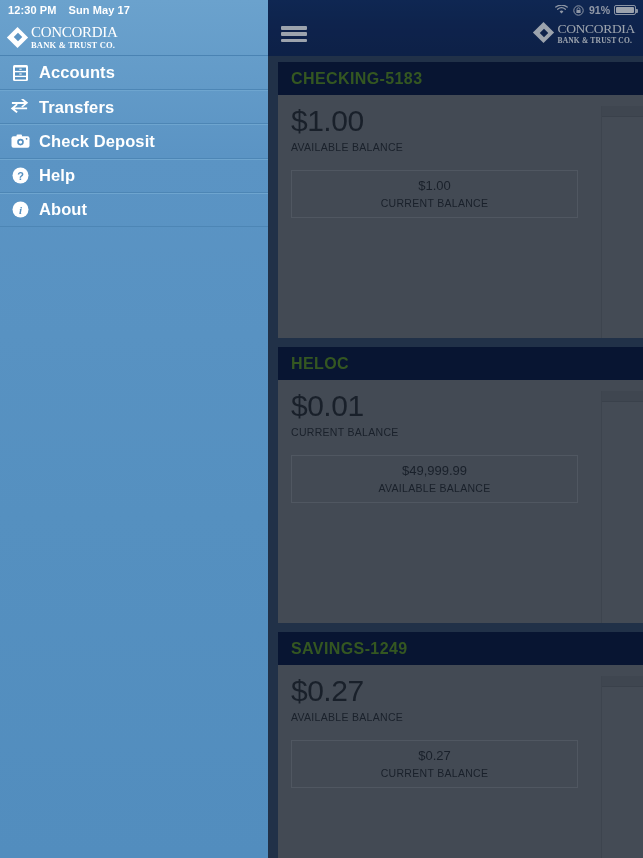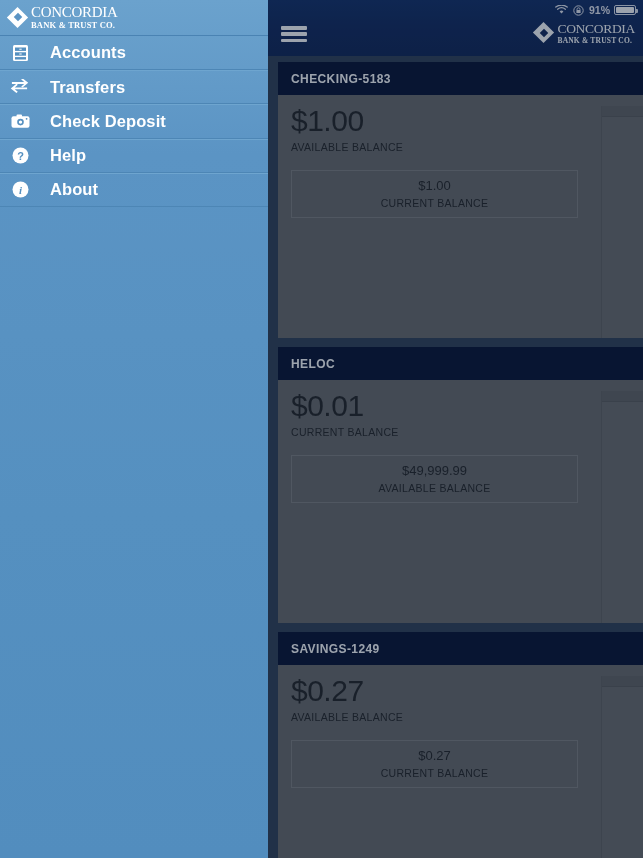--- a/index.html
+++ b/index.html
@@ -82,21 +82,20 @@
     width: 26px; height: 22px;
     display: flex; align-items: center; justify-content: center;
     margin-right: 6px;
   }
   .menu-icon svg { display: block; }
   .menu-label {
     color: #ffffff;
     font-size: 16.5px;
     font-weight: bold;
     letter-spacing: .1px;
-    margin-left: 11px;
   }
 
   
   .content {
     position: absolute; left: 268px; top: 0;
     width: 375px; height: 858px;
     background: #2b3c52;
     overflow: hidden;
   }
   .topbar {
@@ -161,22 +160,22 @@
     margin-bottom: 9px;
     background: #666666;
   }
   .card-header {
     height: 33px;
     background: #000b2b;
     display: flex; align-items: center;
     padding-left: 13px;
   }
   .card-title {
-    color: #ffffff;
-    font-size: 12px;
+    color: #4d7c0f;
+    font-size: 16px;
     font-weight: bold;
     letter-spacing: .4px;
   }
   .card-body {
     position: relative;
     background: #666666;
     padding: 10px 0 0 13px;
     height: 243px;
   }
   .card-body.short { height: 193px; }
@@ -225,20 +224,24 @@
     pointer-events: none;
   }
 </style>
 </head>
 <body>
 
 <div id="app">
 
   <div class="sidebar">
 
+    <div class="statusbar">
+      <span class="sb-time">12:30 PM</span>
+      <span class="sb-date">Sun May 17</span>
+    </div>
 
     <div class="brandbar">
       <div class="logo">
         <div class="logo-diamond">
           <div class="outer"></div>
             <div class="inner"></div>
         </div>
         <div class="logo-text">
           <span class="logo-name">CONCORDIA</span>
           <span class="logo-sub">BANK &amp; TRUST CO.</span>

